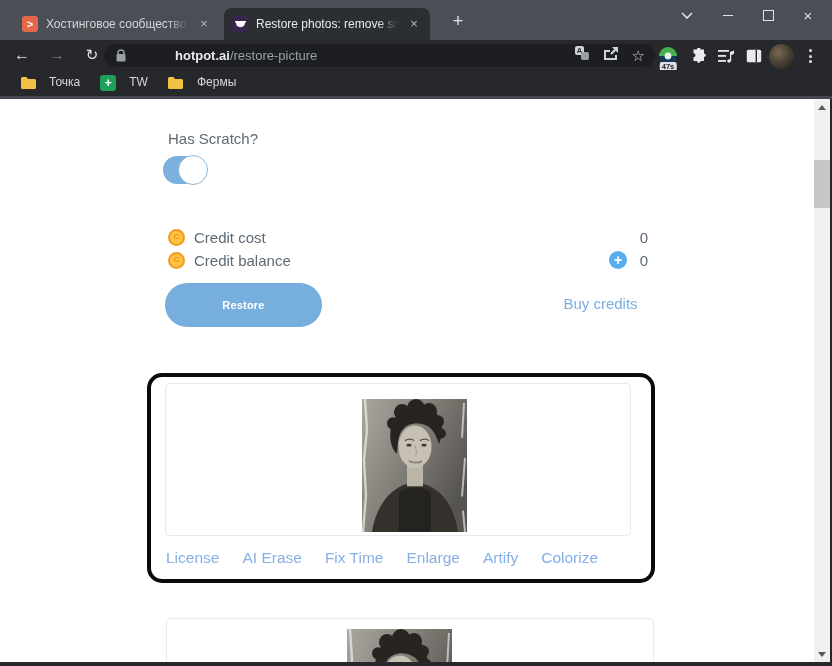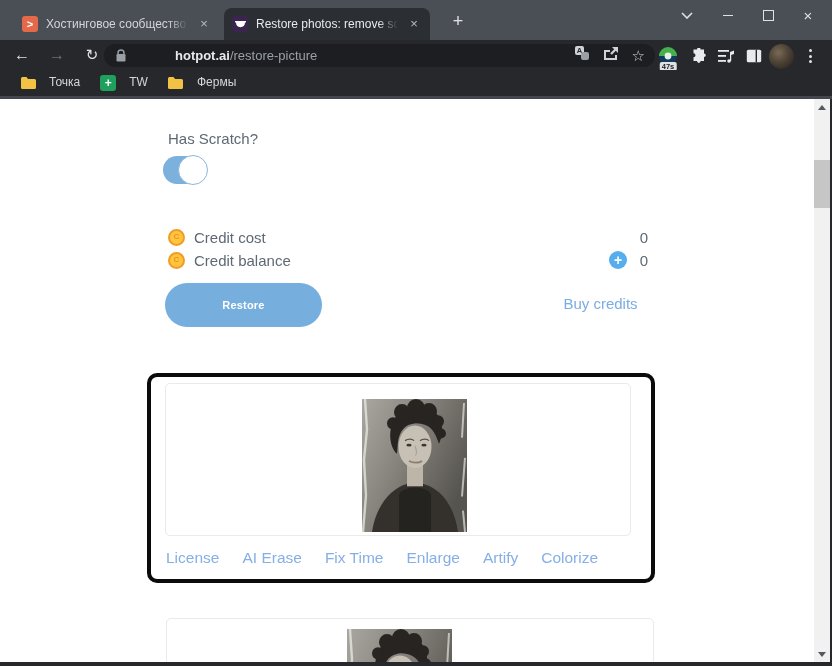--- a/index.html
+++ b/index.html
@@ -70,21 +70,21 @@
   .credit-value{position:absolute;right:0;color:#5e6974;font-size:15px;}
   .plus-circle{position:absolute;right:21px;width:18px;height:18px;border-radius:50%;background:#57aeee;
                color:#fff;font-size:14px;font-weight:bold;display:flex;align-items:center;
                justify-content:center;line-height:1;}
   .restore-btn{position:absolute;left:165px;top:184px;width:157px;height:44px;border-radius:22px;
                background:#76aede;color:#fff;font-size:11px;font-weight:bold;border:none;
                display:flex;align-items:center;justify-content:center;letter-spacing:.2px;}
   .buy-credits{position:absolute;left:553px;top:196px;width:95px;text-align:center;
                color:#79aee2;font-size:15px;text-decoration:none;}
   .card{position:absolute;left:147px;top:274px;width:508px;height:210px;border:4px solid #0b0b0b;
-        border-radius:10px;background:#fff;box-sizing:border-box;}
+        border-radius:15px;background:#fff;box-sizing:border-box;}
   .card-inner{position:absolute;left:14px;top:6px;width:464px;height:151px;border:1px solid #e9eaec;
               border-radius:5px;}
   .photo{position:absolute;left:196px;top:15px;width:105px;height:133px;}
   .card-links{position:absolute;left:15px;top:172px;display:flex;gap:23px;}
   .card-links a{color:#85afe6;font-size:15.5px;text-decoration:none;}
   .card2-inner{position:absolute;left:166px;top:519px;width:486px;height:80px;border:1px solid #e9eaec;
                border-radius:5px;}
   .photo2{position:absolute;left:180px;top:10px;width:105px;height:133px;}
   
   .scrollbar{position:absolute;left:814px;top:99px;width:16px;height:563px;background:#f1f1f1;}

